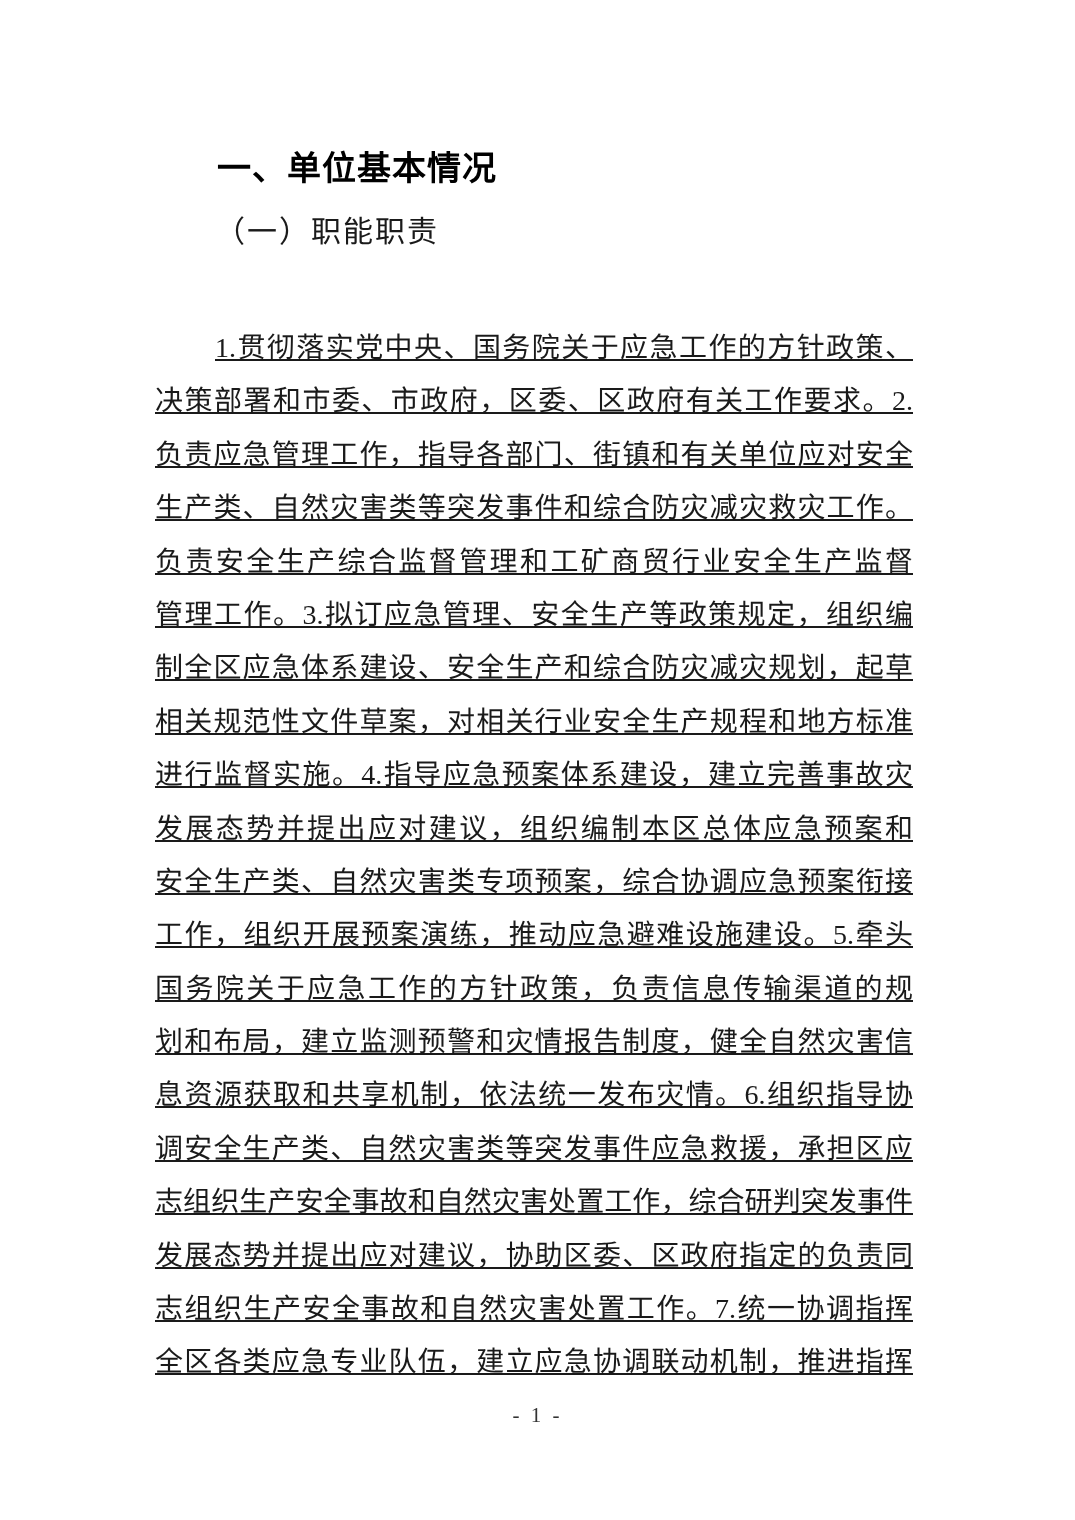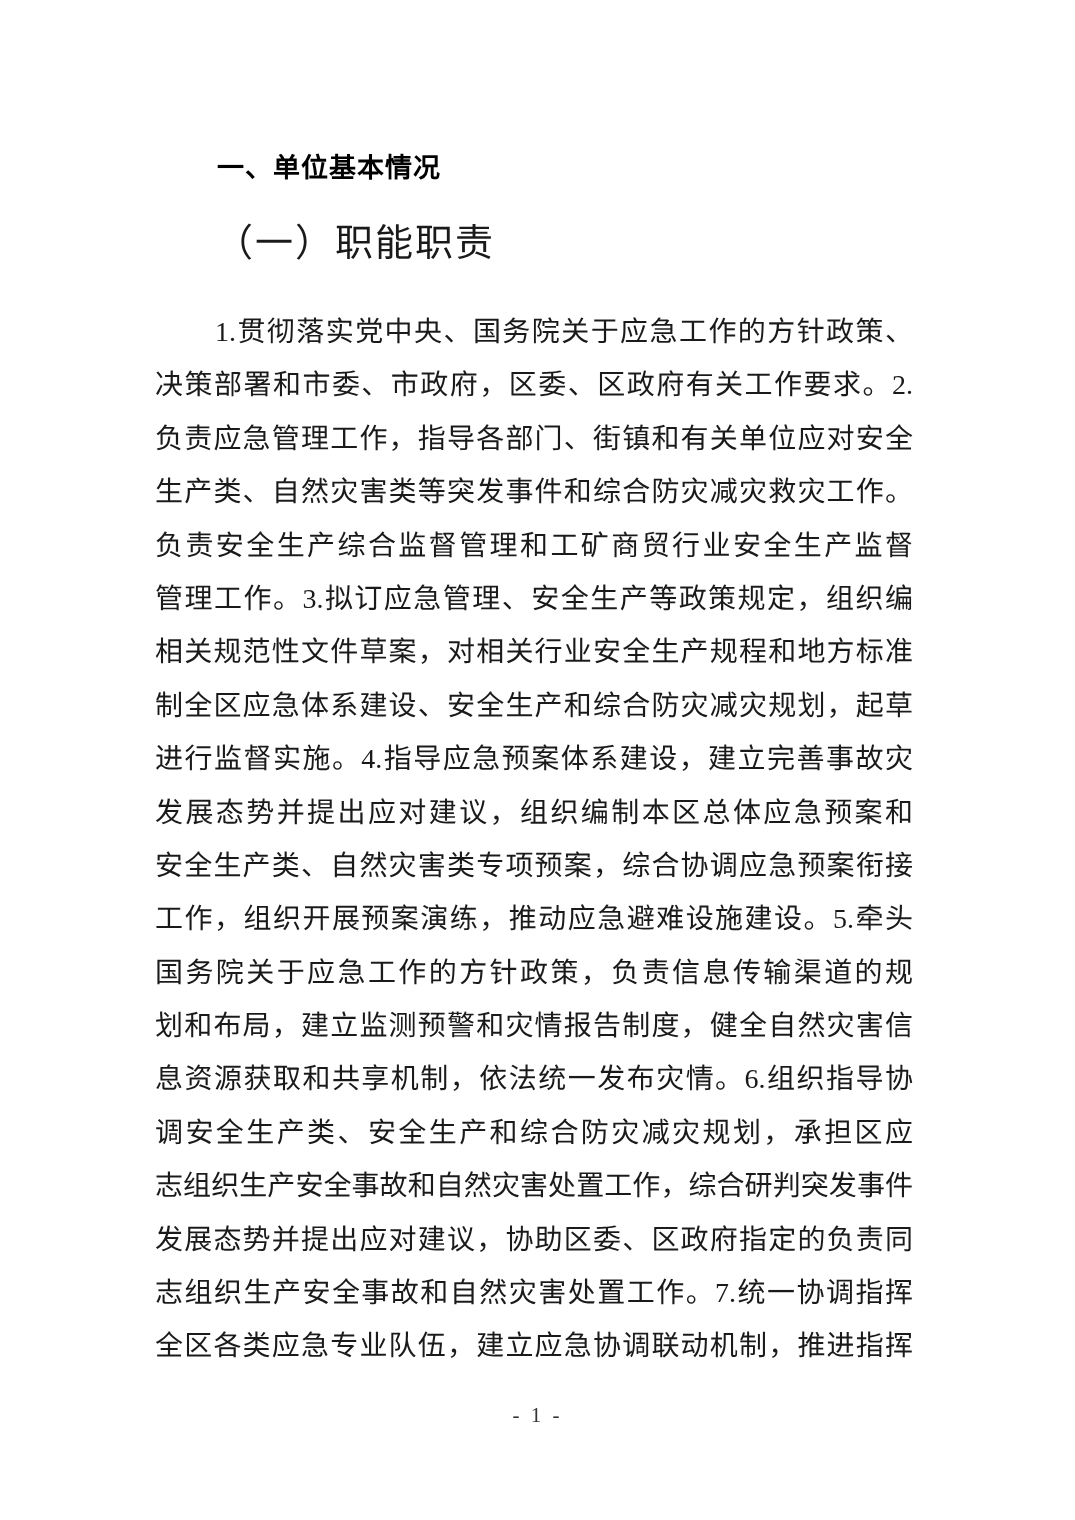--- a/index.html
+++ b/index.html
@@ -28,48 +28,49 @@
     width: 758px;
   }
   .section-heading {
     position: absolute;
     top: 150px;
     left: 0;
     width: 100%;
     margin: 0;
     font-family: "Liberation Sans", sans-serif;
     font-weight: 700;
-    font-size: 27px;
+    font-size: 34px;
     line-height: 37px;
     letter-spacing: 1px;
     color: #000000;
     text-indent: 62px;
     white-space: nowrap;
   }
   .subsection-heading {
     position: absolute;
-    top: 225px;
+    top: 213px;
     left: 0;
     width: 100%;
     margin: 0;
     font-family: "Liberation Serif", serif;
     font-weight: 400;
-    font-size: 38px;
+    font-size: 30px;
     line-height: 37px;
     letter-spacing: 2px;
     color: #1a1a1a;
     text-indent: 60px;
     white-space: nowrap;
   }
   .body-paragraph {
     position: absolute;
-    top: 305px;
+    top: 321px;
     left: 0;
     width: 100%;
     color: #1a1a1a;
+    text-decoration: underline;
   }
   .body-paragraph .line {
     font-family: "Liberation Serif", serif;
     font-size: 28px;
     height: 53.4px;
     line-height: 53.4px;
     text-align: justify;
     text-align-last: justify;
     text-justify: inter-character;
     overflow: hidden;
@@ -98,30 +99,30 @@
   <div class="content">
     <h1 class="section-heading">一、单位基本情况</h1>
     <h2 class="subsection-heading">（一）职能职责</h2>
     <div class="body-paragraph">
         <div class="line first-line">1.贯彻落实党中央、国务院关于应急工作的方针政策、</div>
         <div class="line">决策部署和市委、市政府，区委、区政府有关工作要求。2.</div>
         <div class="line">负责应急管理工作，指导各部门、街镇和有关单位应对安全</div>
         <div class="line">生产类、自然灾害类等突发事件和综合防灾减灾救灾工作。</div>
         <div class="line">负责安全生产综合监督管理和工矿商贸行业安全生产监督</div>
         <div class="line">管理工作。3.拟订应急管理、安全生产等政策规定，组织编</div>
+        <div class="line">制全区应急体系建设、安全生产和综合防灾减灾规划，起草</div>
         <div class="line">相关规范性文件草案，对相关行业安全生产规程和地方标准</div>
-        <div class="line">制全区应急体系建设、安全生产和综合防灾减灾规划，起草</div>
         <div class="line">进行监督实施。4.指导应急预案体系建设，建立完善事故灾</div>
         <div class="line">发展态势并提出应对建议，组织编制本区总体应急预案和</div>
         <div class="line">安全生产类、自然灾害类专项预案，综合协调应急预案衔接</div>
         <div class="line">工作，组织开展预案演练，推动应急避难设施建设。5.牵头</div>
         <div class="line">国务院关于应急工作的方针政策，负责信息传输渠道的规</div>
         <div class="line">划和布局，建立监测预警和灾情报告制度，健全自然灾害信</div>
         <div class="line">息资源获取和共享机制，依法统一发布灾情。6.组织指导协</div>
-        <div class="line">调安全生产类、安全生产和综合防灾减灾规划，承担区应</div>
+        <div class="line">调安全生产类、自然灾害类等突发事件应急救援，承担区应</div>
         <div class="line">志组织生产安全事故和自然灾害处置工作，综合研判突发事件</div>
         <div class="line">发展态势并提出应对建议，协助区委、区政府指定的负责同</div>
         <div class="line">志组织生产安全事故和自然灾害处置工作。7.统一协调指挥</div>
         <div class="line">全区各类应急专业队伍，建立应急协调联动机制，推进指挥</div>
       </div>
   </div>
   <div class="page-number">- 1 -</div>
 </div>
 
 </body></html>

